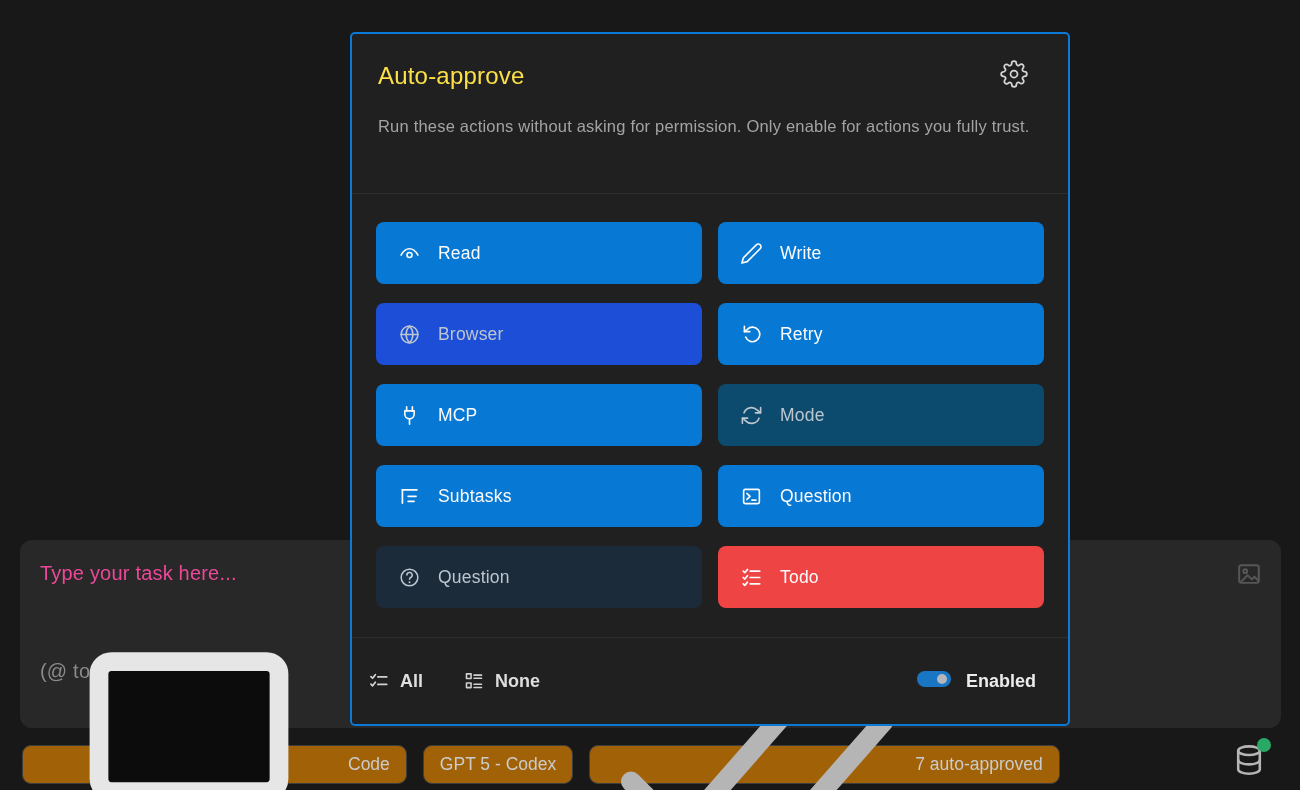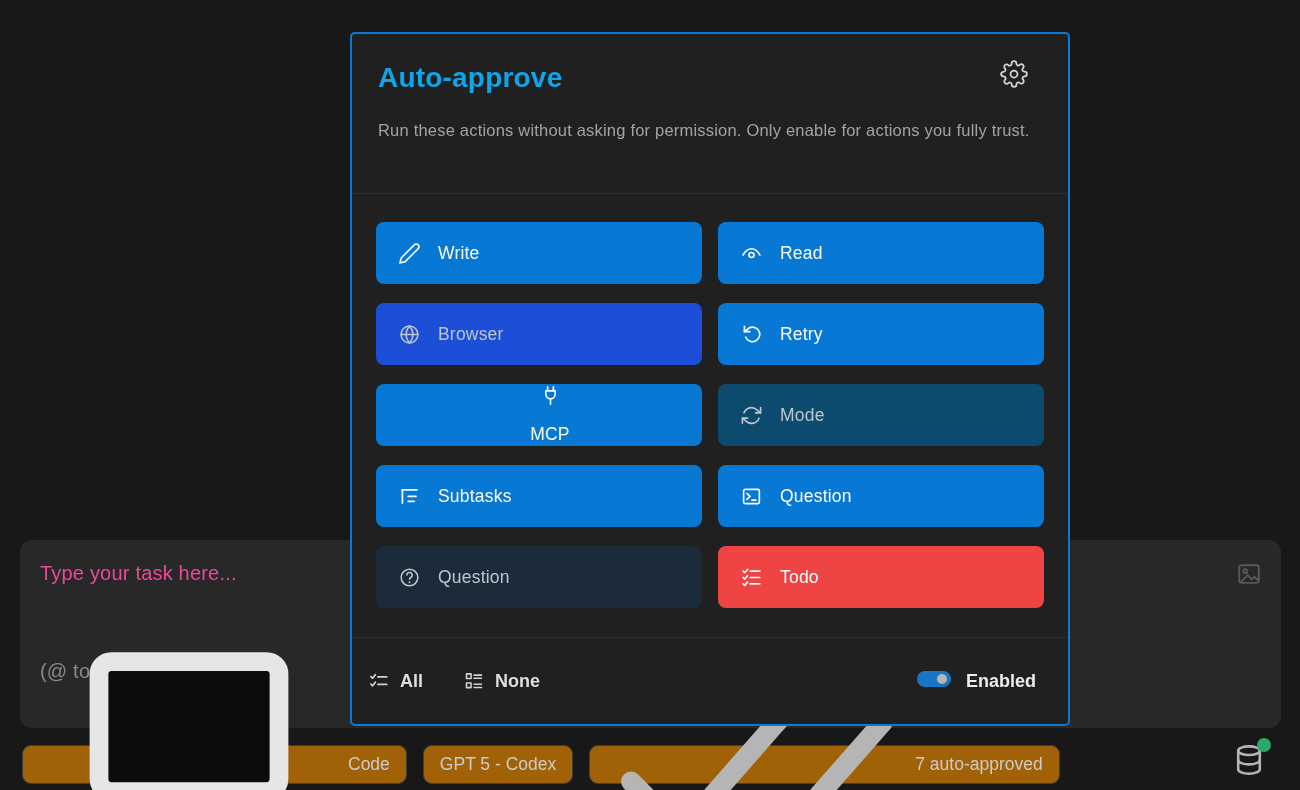--- a/index.html
+++ b/index.html
@@ -66,21 +66,21 @@
     z-index: 10;
     display: flex; flex-direction: column;
   }
   .modal-header {
     position: relative;
     height: 160px;
     padding: 28px 26px 0 26px;
     border-bottom: 1px solid #2d2d2d;
     flex: none;
   }
-  .modal-title { font-size: 28px; font-weight: bold; color: #0ea5e9; letter-spacing:.2px; }
+  .modal-title { font-size: 24px; font-weight: normal; color: #fde047; letter-spacing:.2px; }
   .gear-btn {
     position: absolute; right: 40px; top: 26px;
     width: 28px; height: 28px; color: #d6d6d6; cursor: pointer;
   }
   .modal-desc {
     margin-top: 22px; width: 655px;
     font-size: 16.5px; line-height: 29px; color: #a3a3a3; letter-spacing:.2px;
   }
   .modal-grid {
     flex: 1 1 auto;
@@ -185,54 +185,54 @@
           <path d="M19.4 15a1.65 1.65 0 0 0 .33 1.82l.06.06a2 2 0 0 1 0 2.83 2 2 0 0 1-2.83 0l-.06-.06a1.65 1.65 0 0 0-1.82-.33 1.65 1.65 0 0 0-1 1.51V21a2 2 0 0 1-2 2 2 2 0 0 1-2-2v-.09A1.65 1.65 0 0 0 9 19.4a1.65 1.65 0 0 0-1.82.33l-.06.06a2 2 0 0 1-2.83 0 2 2 0 0 1 0-2.83l.06-.06a1.65 1.65 0 0 0 .33-1.82 1.65 1.65 0 0 0-1.51-1H3a2 2 0 0 1-2-2 2 2 0 0 1 2-2h.09A1.65 1.65 0 0 0 4.6 9a1.65 1.65 0 0 0-.33-1.82l-.06-.06a2 2 0 0 1 0-2.83 2 2 0 0 1 2.83 0l.06.06a1.65 1.65 0 0 0 1.82.33H9a1.65 1.65 0 0 0 1-1.51V3a2 2 0 0 1 2-2 2 2 0 0 1 2 2v.09a1.65 1.65 0 0 0 1 1.51 1.65 1.65 0 0 0 1.82-.33l.06-.06a2 2 0 0 1 2.83 0 2 2 0 0 1 0 2.83l-.06.06a1.65 1.65 0 0 0-.33 1.82V9a1.65 1.65 0 0 0 1.51 1H21a2 2 0 0 1 2 2 2 2 0 0 1-2 2h-.09a1.65 1.65 0 0 0-1.51 1z"></path>
         </svg>
       </span>
     <div class="modal-desc">Run these actions without asking for permission. Only enable for actions you fully trust.</div>
   </div>
 
   <div class="modal-grid">
       <div class="action-btn active" style="background: rgb(7, 120, 211);">
     <span class="ab-icon">
           <svg viewBox="0 0 24 24" fill="none" stroke="currentColor" stroke-linecap="round" stroke-linejoin="round" stroke-width="1.7">
-            <path d="M17 3a2.83 2.83 0 1 1 4 4L7.5 20.5 2 22l1.5-5.5L17 3z"></path>
-          </svg>
-        </span>
-    <span class="ab-label">Write</span>
-  </div>
-      <div class="action-btn active" style="background: rgb(7, 120, 211);">
-    <span class="ab-icon">
-          <svg viewBox="0 0 24 24" fill="none" stroke="currentColor" stroke-linecap="round" stroke-linejoin="round" stroke-width="1.7">
             <path d="M3.2 13.6C5.6 9.2 8.7 7 12 7s6.4 2.2 8.8 6.6"></path>
             <circle cx="12" cy="13.6" r="2.6"></circle>
           </svg>
         </span>
     <span class="ab-label">Read</span>
+  </div>
+      <div class="action-btn active" style="background: rgb(7, 120, 211);">
+    <span class="ab-icon">
+          <svg viewBox="0 0 24 24" fill="none" stroke="currentColor" stroke-linecap="round" stroke-linejoin="round" stroke-width="1.7">
+            <path d="M17 3a2.83 2.83 0 1 1 4 4L7.5 20.5 2 22l1.5-5.5L17 3z"></path>
+          </svg>
+        </span>
+    <span class="ab-label">Write</span>
   </div>
       <div class="action-btn inactive" style="background: #1d4ed8;">
     <span class="ab-icon">
           <svg viewBox="0 0 24 24" fill="none" stroke="currentColor" stroke-linecap="round" stroke-linejoin="round" stroke-width="1.6">
             <circle cx="12" cy="12" r="8.8"></circle>
             <line x1="3.2" y1="12" x2="20.8" y2="12"></line>
             <path d="M12 3.2a13.5 13.5 0 0 1 3.6 8.8 13.5 13.5 0 0 1-3.6 8.8 13.5 13.5 0 0 1-3.6-8.8A13.5 13.5 0 0 1 12 3.2z"></path>
           </svg>
         </span>
     <span class="ab-label">Browser</span>
   </div>
       <div class="action-btn active" style="background: rgb(7, 120, 211);">
     <span class="ab-icon">
           <svg viewBox="0 0 24 24" fill="none" stroke="currentColor" stroke-linecap="round" stroke-linejoin="round" stroke-width="1.7">
             <polyline points="4.6 3.4 4.6 9 10.2 9"></polyline>
             <path d="M5.9 14.6a7.6 7.6 0 1 0 1.7-8L4.6 9"></path>
           </svg>
         </span>
     <span class="ab-label">Retry</span>
   </div>
-      <div class="action-btn active" style="background: rgb(7, 120, 211); flex-direction: column;">
+      <div class="action-btn active" style="background: rgb(7, 120, 211);">
     <span class="ab-icon">
           <svg viewBox="0 0 24 24" fill="none" stroke="currentColor" stroke-linecap="round" stroke-linejoin="round" stroke-width="1.7">
             <line x1="9" y1="3" x2="9" y2="7.2"></line>
             <line x1="15" y1="3" x2="15" y2="7.2"></line>
             <path d="M7.1 7.2h9.8v3.3a4.9 4.9 0 0 1-9.8 0z"></path>
             <line x1="12" y1="15.4" x2="12" y2="21"></line>
           </svg>
         </span>
     <span class="ab-label">MCP</span>
   </div>

